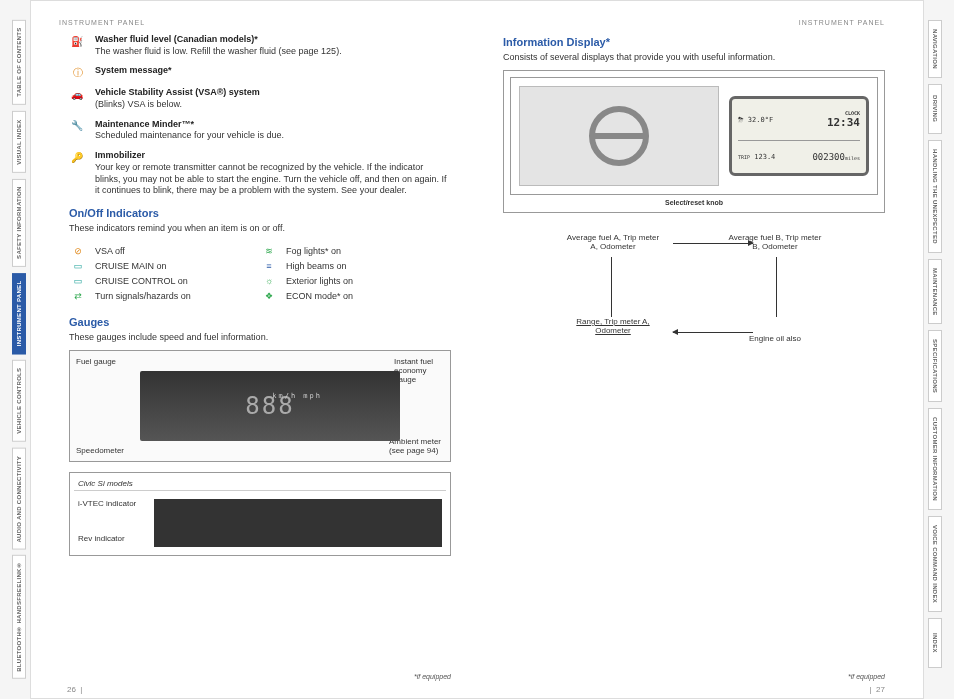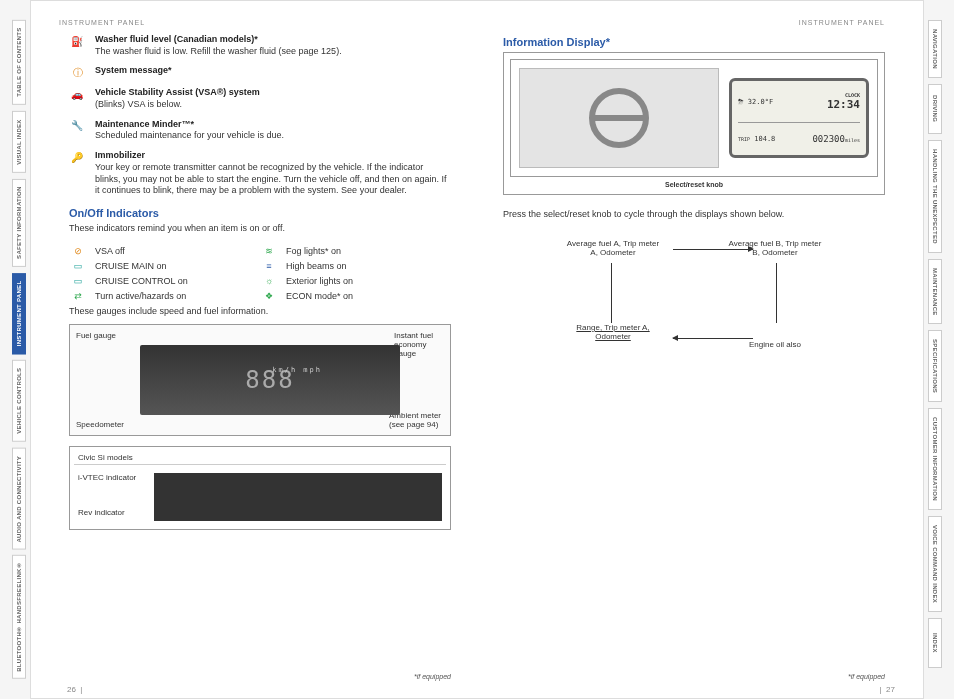--- a/index.html
+++ b/index.html
@@ -25,42 +25,42 @@
   h3.blue { color: #2a5aa7; font-size: 11px; font-weight: bold; margin: 10px 0 4px 0; }
   .intro { margin-bottom: 8px; }
   .two-col { display: flex; }
   .two-col .col { flex: 1; }
   .ind-row { display: flex; align-items: center; gap: 8px; margin: 5px 0; }
   .ind-icon { width: 18px; text-align: center; }
   .fig { border: 1px solid #999; background: #fafafa; margin: 6px 0 10px 0; padding: 6px; position: relative; }
   .fig-label { position: absolute; font-size: 8px; color: #333; }
   .fig-inner { height: 70px; background: linear-gradient(180deg,#333,#555); border-radius: 2px; position: relative; display:flex; align-items:center; justify-content:center; color:#aaa; font-family:monospace; font-size:24px; letter-spacing:2px; }
   .fig-civic { border:1px solid #999; padding:4px; }
-  .fig-civic-head { font-size:8px; padding:2px 4px; border-bottom:1px solid #ccc; }
+  .fig-civic-head { font-style: italic; font-size:8px; padding:2px 4px; border-bottom:1px solid #ccc; }
   .fig-civic-body { height:48px; background:#333; margin-top:4px; position:relative; }
   .civic-label { position:absolute; font-size:8px; color:#333; }
   .info-fig { border:1px solid #999; padding:8px; display:flex; gap:10px; align-items:center; }
   .dash-img { flex:1; height:100px; background:#e4e4e4; border:1px solid #bbb; position:relative; display:flex; align-items:center; justify-content:center; }
   .wheel { width:60px; height:60px; border:6px solid #888; border-radius:50%; position:relative; }
   .wheel::after{content:"";position:absolute;left:50%;top:50%;width:50px;height:6px;background:#888;transform:translate(-50%,-50%);}
   .lcd { flex:0 0 140px; height:80px; border:3px solid #666; border-radius:6px; background:#f0f0e8; font-family:monospace; padding:6px; display:flex; flex-direction:column; justify-content:space-around; font-size:10px; color:#333; }
   .lcd-row { display:flex; justify-content:space-between; align-items:center; }
   .knob-label { text-align:center; font-size:7px; font-weight:bold; margin-top:4px; }
   .cycle-diagram { position:relative; height:110px; margin:20px 30px; }
   .cycle-box { position:absolute; font-size:8px; text-align:center; width:100px; }
   .arrow-h { position:absolute; height:1px; background:#333; }
   .arrow-h::after{content:"";position:absolute;right:-1px;top:-3px;border-left:6px solid #333;border-top:3px solid transparent;border-bottom:3px solid transparent;}
   .arrow-h.rev::after{left:-1px;right:auto;border-left:none;border-right:6px solid #333;}
   .arrow-v { position:absolute; width:1px; background:#333; }
   .footnote { position:absolute; bottom:18px; font-size:7px; font-style:italic; color:#555; }
   .footnote.left { right: 26px; }
   .footnote.right { right: 38px; }
   .pagenum { position:absolute; bottom:4px; font-size:8px; color:#888; }
   .pagenum.l { left: 36px; }
-  .pagenum.r { right: 28px; }
+  .pagenum.r { right: 38px; }
   
   .c-orange{color:#e08a1f;} .c-blue{color:#2a5aa7;} .c-green{color:#2fa84f;} .c-teal{color:#1aa097;}
 </style>
 </head>
 <body>
 
 <div class="page-container">
 
   <div class="sidebar left">
     <div class="tab">TABLE OF CONTENTS</div>
@@ -119,21 +119,21 @@
           <div class="ind-row">
               <span class="ind-icon c-teal">▭</span>
               <span>CRUISE MAIN on</span>
             </div>
           <div class="ind-row">
               <span class="ind-icon c-teal">▭</span>
               <span>CRUISE CONTROL on</span>
             </div>
           <div class="ind-row">
               <span class="ind-icon c-green">⇄</span>
-              <span>Turn active/hazards on</span>
+              <span>Turn signals/hazards on</span>
             </div>
         </div>
         <div class="col">
           <div class="ind-row">
               <span class="ind-icon c-green">≋</span>
               <span>Fog lights* on</span>
             </div>
           <div class="ind-row">
               <span class="ind-icon c-blue">≡</span>
               <span>High beams on</span>
@@ -142,20 +142,21 @@
               <span class="ind-icon c-green">☼</span>
               <span>Exterior lights on</span>
             </div>
           <div class="ind-row">
               <span class="ind-icon c-green">❖</span>
               <span>ECON mode* on</span>
             </div>
         </div>
       </div>
 
+      <h3 class="blue">Gauges</h3>
       <div class="intro">These gauges include speed and fuel information.</div>
       <div class="fig" style="padding:20px 50px 20px 70px;">
         <div class="fig-label" style="top:6px;left:6px;">Fuel gauge</div>
         <div class="fig-label" style="bottom:6px;left:6px;">Speedometer</div>
         <div class="fig-label" style="top:6px;right:6px;width:50px;">Instant fuel economy gauge</div>
         <div class="fig-label" style="bottom:6px;right:6px;width:55px;">Ambient meter (see page 94)</div>
         <div class="fig-inner">
           <span>888</span>
           <span style="font-size:7px;position:absolute;right:30%;top:30%;color:#ccc;">km/h mph</span>
         </div>
@@ -170,42 +171,42 @@
       </div>
 
       <div class="footnote left">*if equipped</div>
       <div class="pagenum l"><span>26</span>&nbsp;&nbsp;<span>|</span></div>
     </div>
 
     <div class="page right">
       <div class="section-header" style="text-align:right">INSTRUMENT PANEL</div>
 
       <h3 class="blue">Information Display*</h3>
+      <div class="intro">Consists of several displays that provide you with useful information.</div>
 
       <div style="border:1px solid #999;padding:6px;">
         <div class="info-fig">
           <div class="dash-img">
             <div class="wheel"></div>
           </div>
           <div class="lcd">
             <div class="lcd-row">
               <span style="font-size:7px">⛈ <span>32.0</span><span>°F</span></span>
               <span style="font-size:11px;font-weight:bold;"><span style="font-size:5px;display:block;text-align:right">CLOCK</span><span>12:34</span></span>
             </div>
             <div style="height:1px;background:#999;"></div>
             <div class="lcd-row">
-              <span style="font-size:7px"><span style="font-size:5px">TRIP</span> <span>104.8</span></span>
+              <span style="font-size:7px"><span style="font-size:5px">TRIP</span> <span>123.4</span></span>
               <span style="font-size:9px"><span>002300</span><span style="font-size:5px">miles</span></span>
             </div>
           </div>
         </div>
         <div class="knob-label">Select/reset knob</div>
       </div>
 
-      <div style="margin-top:14px;">Press the select/reset knob to cycle through the displays shown below.</div>
 
       <div class="cycle-diagram">
         <div class="cycle-box" style="top:0;left:30px;">Average fuel A, Trip meter A, Odometer</div>
         <div class="cycle-box" style="top:0;right:30px;">Average fuel B, Trip meter B, Odometer</div>
         <div class="cycle-box" style="bottom:8px;left:30px;text-decoration:underline;">Range, Trip meter A, Odometer</div>
         <div class="cycle-box" style="bottom:0;right:30px;text-align:center;">Engine oil also</div>
         <div class="arrow-h" style="top:10px;left:140px;width:80px;"></div>
         <div class="arrow-h rev" style="bottom:10px;left:140px;width:80px;"></div>
         <div class="arrow-v" style="top:24px;right:78px;height:60px;"></div>
         <div class="arrow-v" style="top:24px;left:78px;height:60px;"></div>

